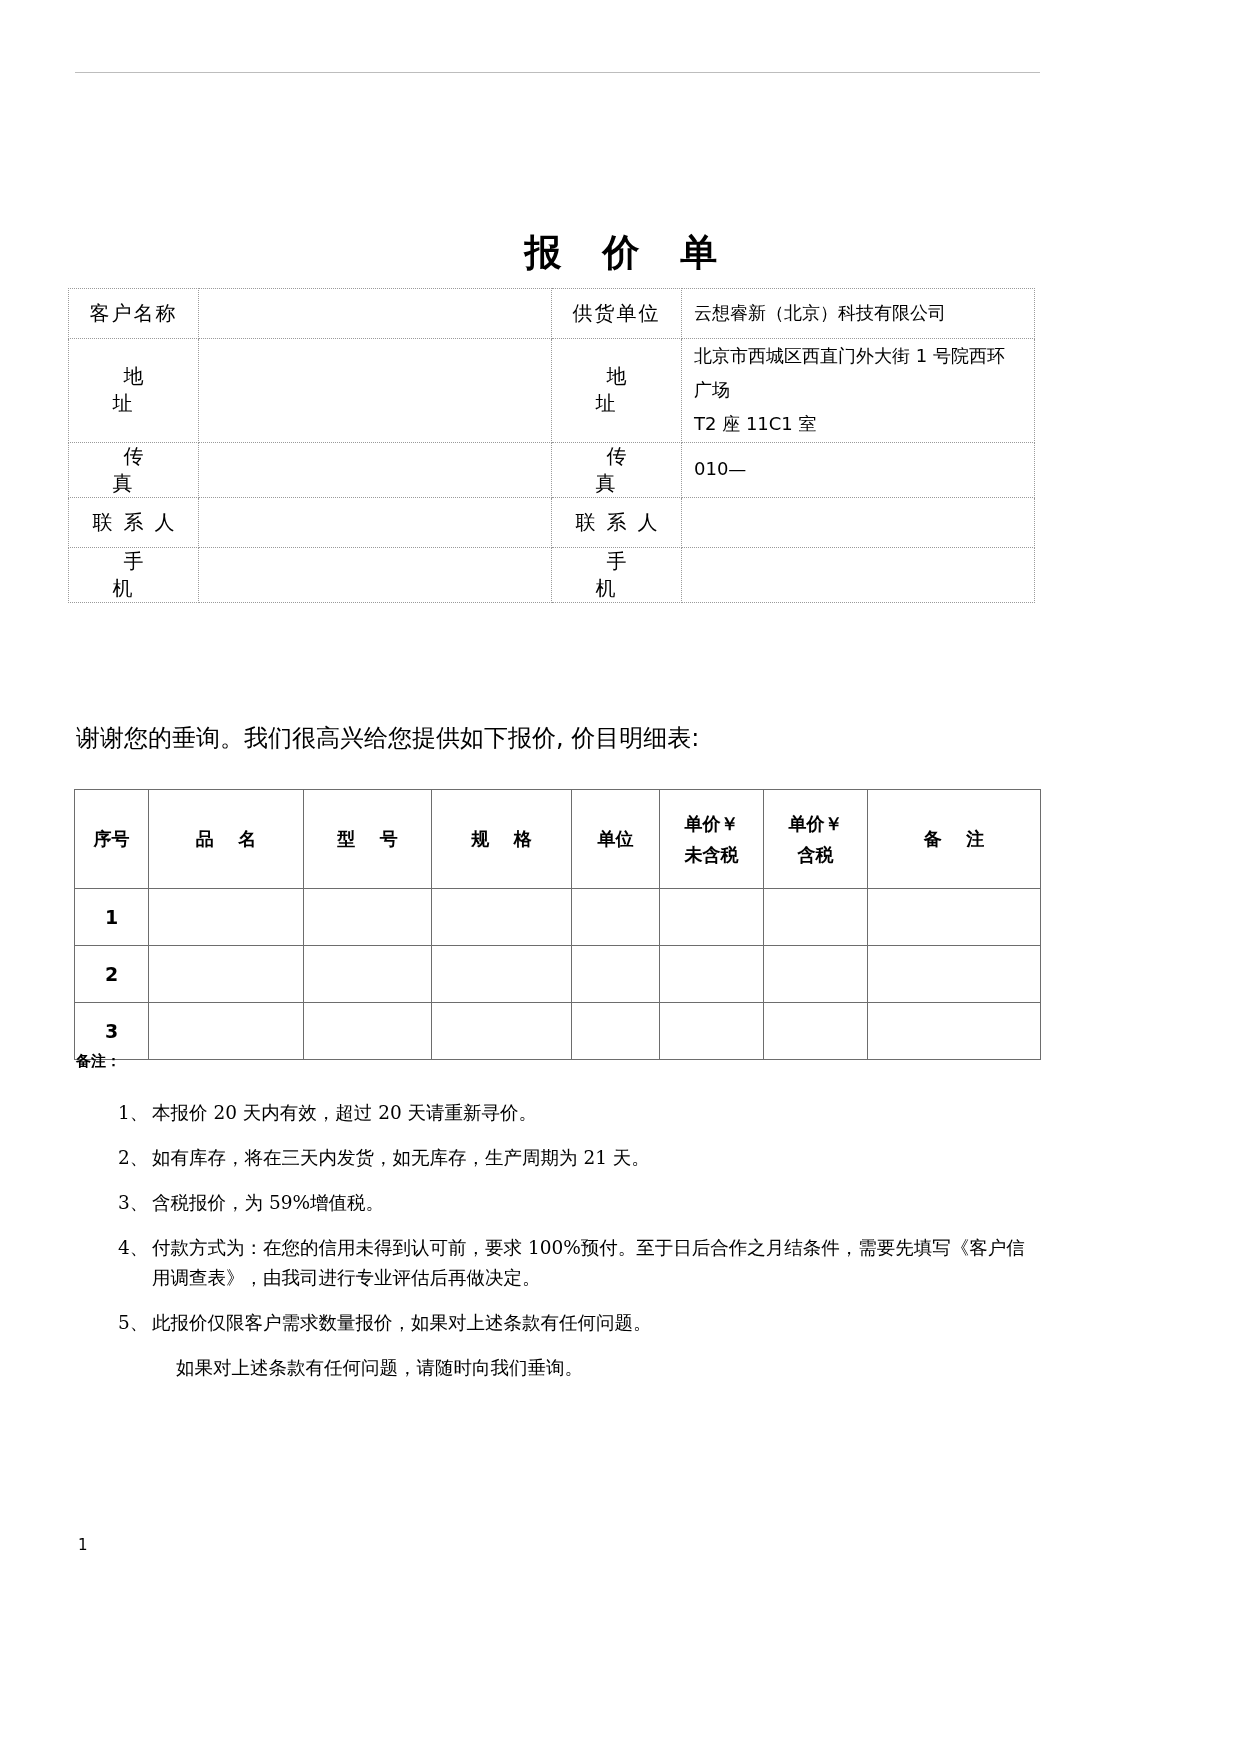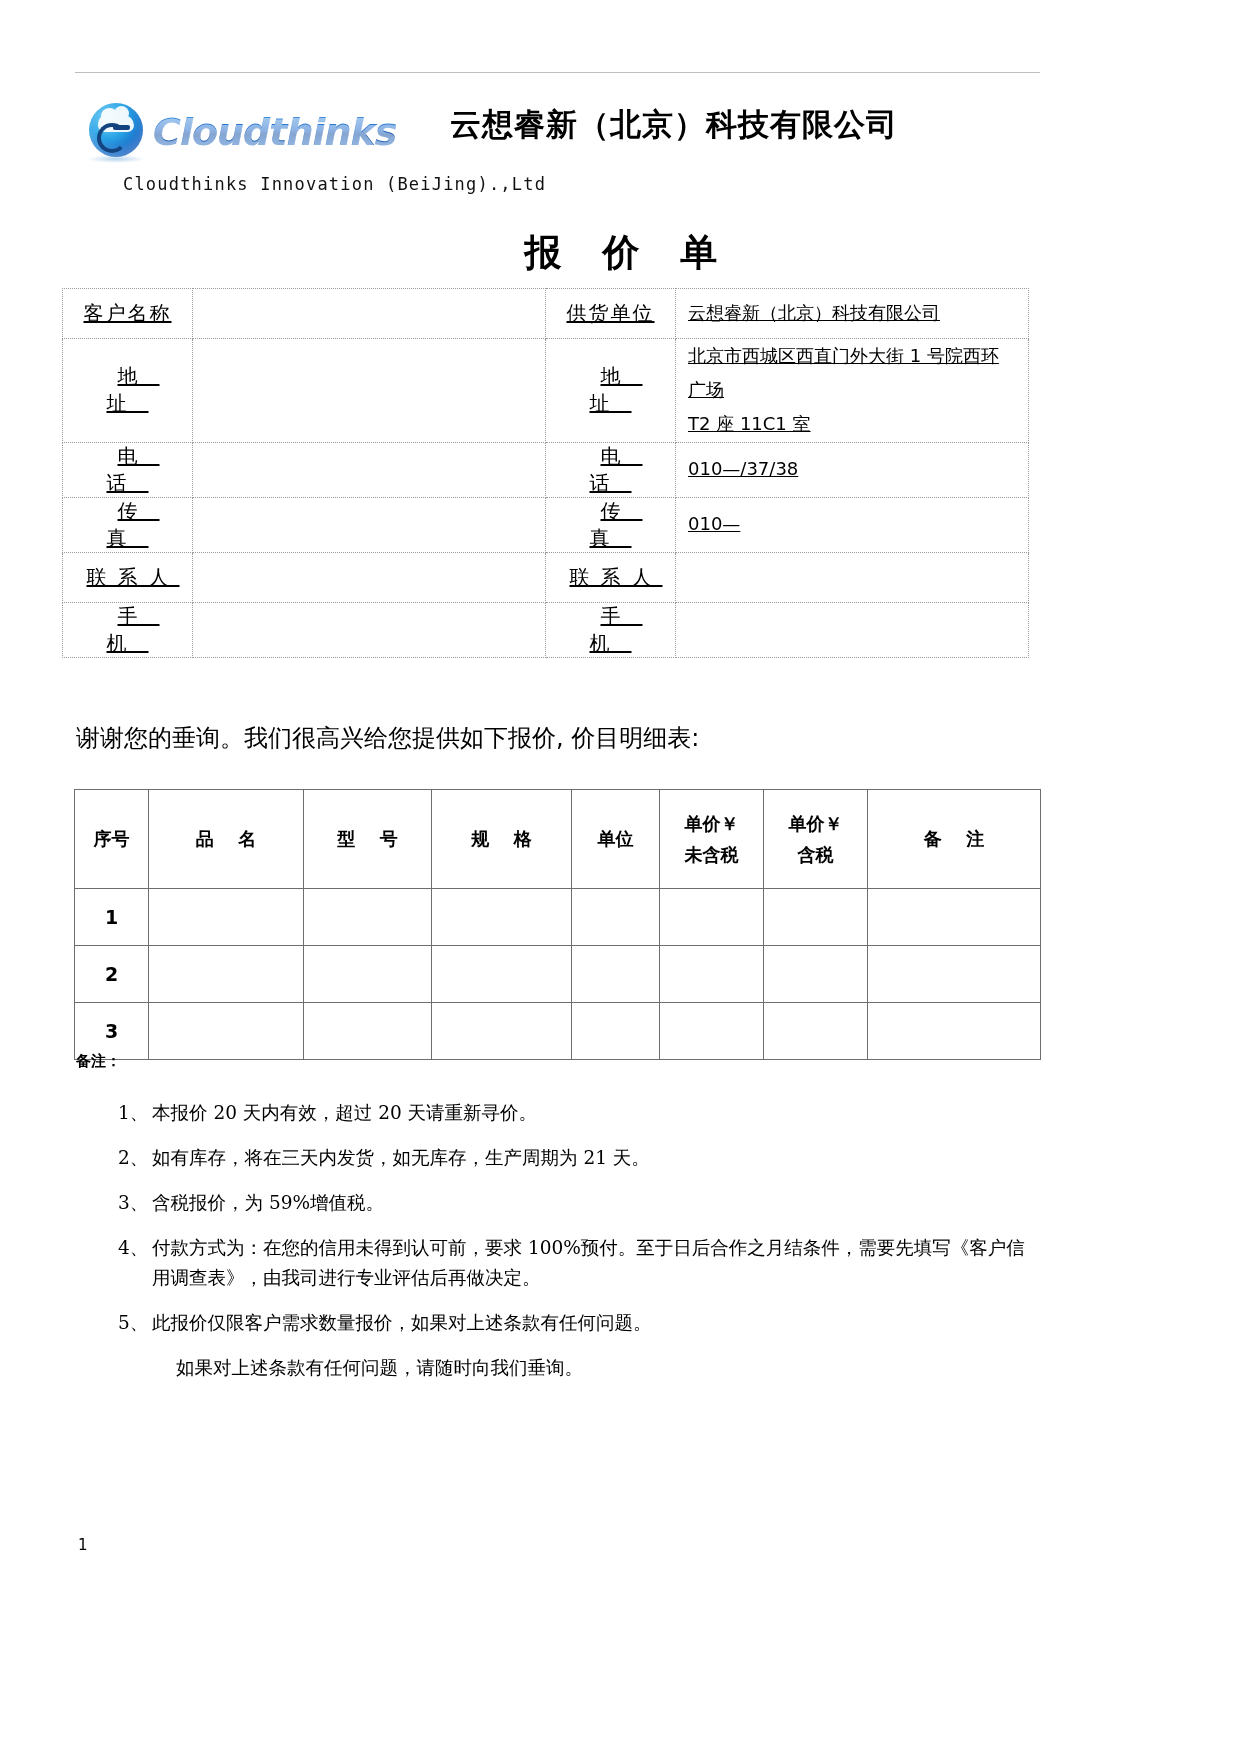--- a/index.html
+++ b/index.html
@@ -159,26 +159,25 @@
     font-weight: bold;
     font-size: 37px;
     letter-spacing: 14px;
     text-indent: 14px;
     color: #000;
   }
 
   
   .info-table {
     position: absolute;
-    left: 62px;
+    left: 68px;
     top: 288px;
     width: 966px;
     border-collapse: collapse;
     table-layout: fixed;
-    text-decoration: underline;
   }
   .info-table td {
     border: 1px dotted #9a9a9a;
     padding: 0 12px;
     vertical-align: middle;
     height: 49px;
   }
   .info-table td.lbl {
     font-family: "DejaVu Serif", serif;
     font-size: 20px;
@@ -288,34 +287,20 @@
     color: #000;
   }
 </style>
 </head>
 <body>
 
 <div class="page">
 
   <div class="top-rule"></div>
 
-  <div class="header">
-    <div class="logo-wrap">
-      <span class="logo-mark">
-        <span class="disc"></span>
-        <span class="cloud"></span>
-        <span class="swirl"></span>
-        <span class="bar"></span>
-        <span class="shadow"></span>
-      </span>
-      <span class="logo-word">Cloudthinks</span>
-    </div>
-    <div class="company-cn">云想睿新（北京）科技有限公司</div>
-    <div class="company-en">Cloudthinks Innovation (BeiJing).,Ltd</div>
-  </div>
 
   <div class="doc-title">报 价 单</div>
 
   <table class="info-table">
     <colgroup>
       <col style="width:130px">
         <col style="width:353px">
       <col style="width:130px">
         <col style="width:353px">
     </colgroup>
@@ -328,28 +313,20 @@
             <span class="line">云想睿新（北京）科技有限公司</span>
           </td>
         </tr>
         <tr class="row-addr">
           <td class="lbl"><span class="sp2">地址</span></td>
           <td class="val"></td>
           <td class="lbl"><span class="sp2">地址</span></td>
           <td class="val">
             <span class="line">北京市西城区西直门外大街 1 号院西环广场</span>
             <span class="line">T2 座 11C1 室</span>
-          </td>
-        </tr>
-        <tr>
-          <td class="lbl"><span class="sp2">电话</span></td>
-          <td class="val"></td>
-          <td class="lbl"><span class="sp2">电话</span></td>
-          <td class="val">
-            <span class="line">010—/37/38</span>
           </td>
         </tr>
         <tr>
           <td class="lbl"><span class="sp2">传真</span></td>
           <td class="val"></td>
           <td class="lbl"><span class="sp2">传真</span></td>
           <td class="val">
             <span class="line">010—</span>
           </td>
         </tr>

